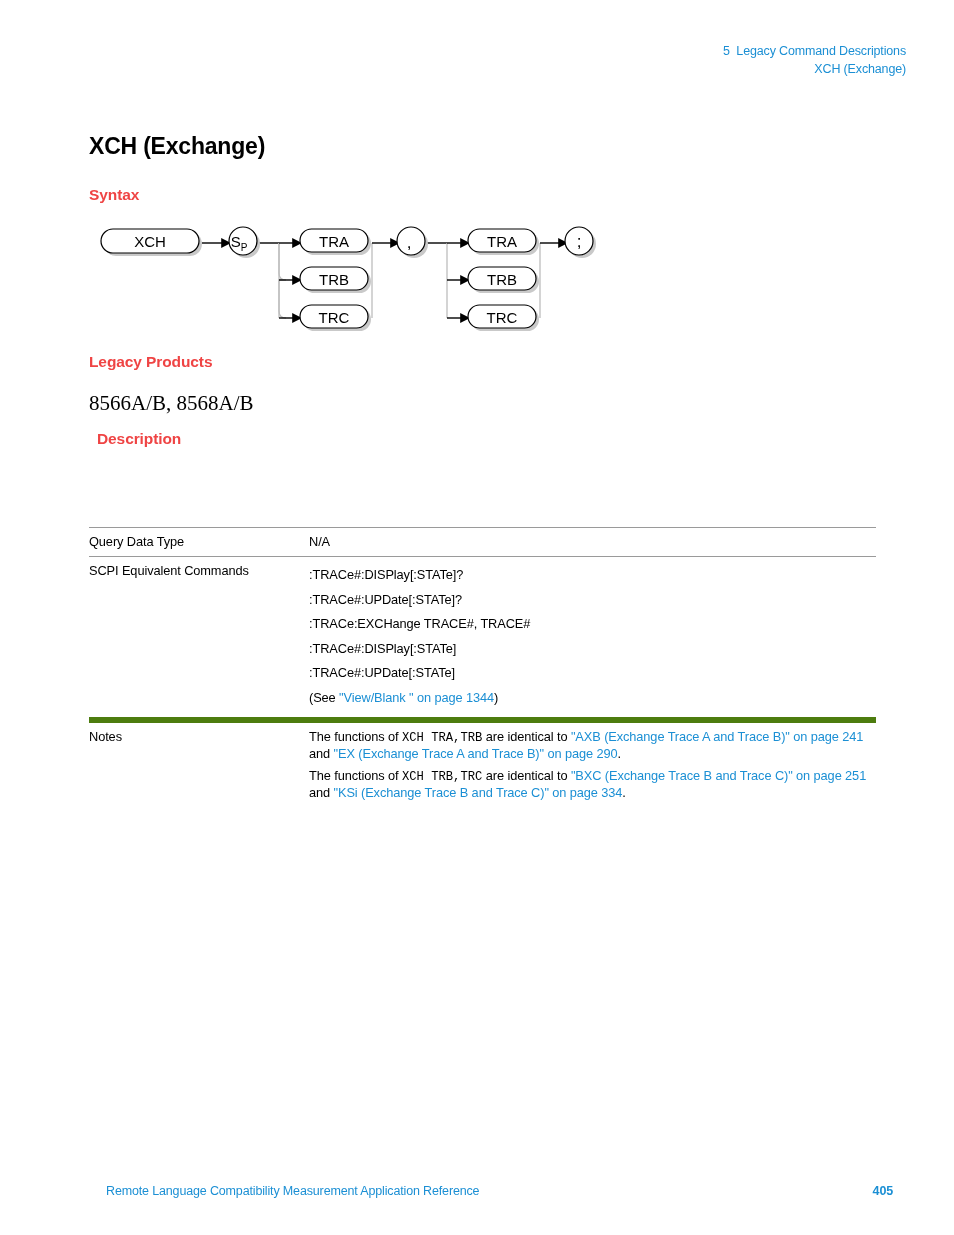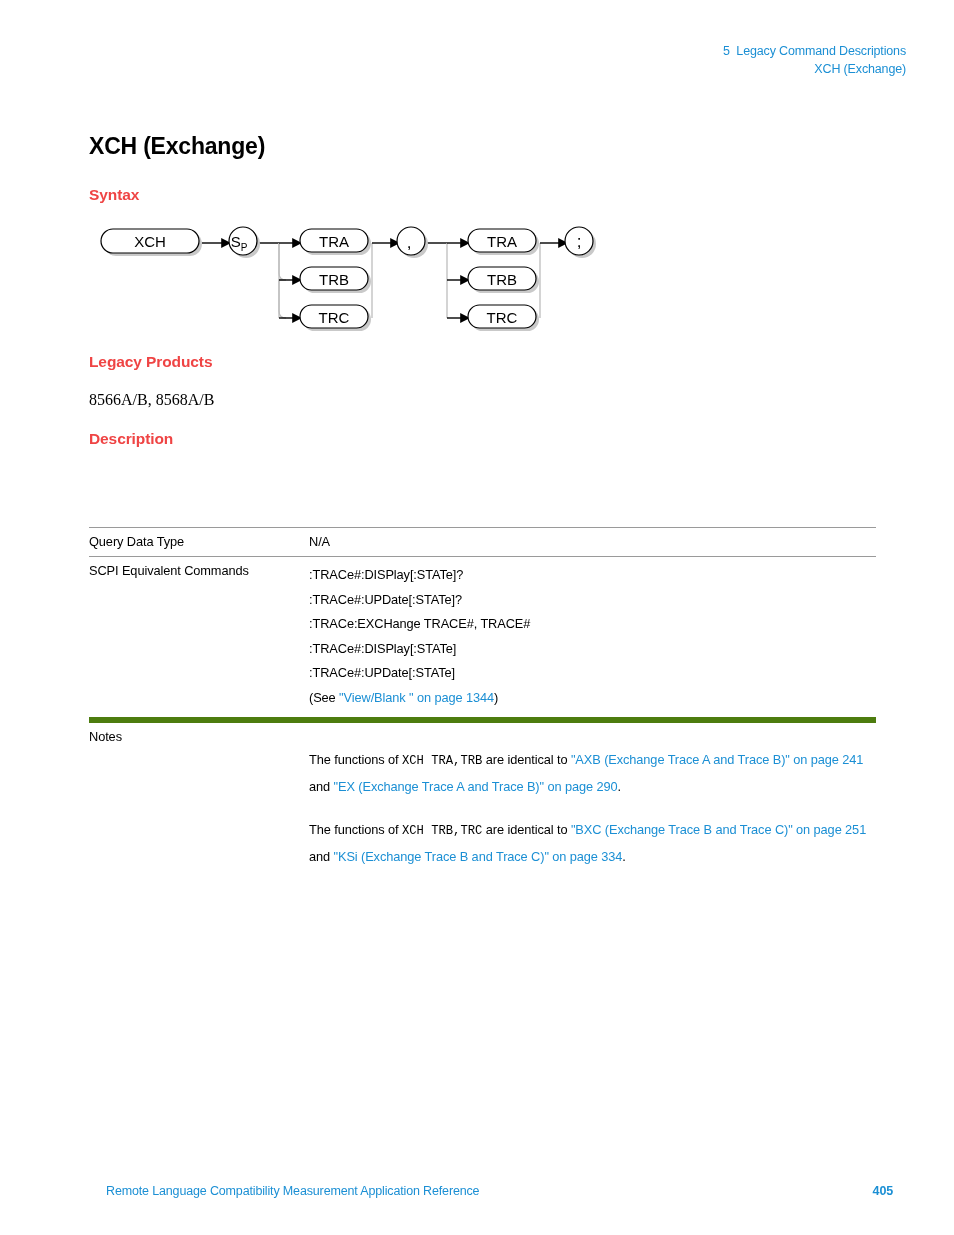--- a/index.html
+++ b/index.html
@@ -52,28 +52,28 @@
     position: absolute;
     left: 89px;
     font-family: "Liberation Sans", sans-serif;
     font-weight: bold;
     font-size: 15.5px;
     letter-spacing: -0.1px;
     color: #ef4444;
   }
   #h2-syntax { top: 186px; }
   #h2-legacy { top: 353px; }
-  #h2-desc   { top: 430px; }
+  #h2-desc   { top: 430px; margin-left: 8px; }
 
   
   .bodytext {
     position: absolute;
     left: 89px;
     font-family: "Liberation Serif", serif;
-    font-size: 16px;
+    font-size: 21px;
     color: #000;
     text-align: right;
   }
   #legacy-products { top: 391px; }
   #description-para {
     top: 468px;
     width: 748px;
     text-align: justify;
     line-height: 20px;
     font-size: 15.2px;
@@ -115,22 +115,22 @@
   }
   .spec-table td.value {
     padding-left: 2px;
   }
   .cmdline {
     display: block;
     line-height: 24.5px;
     white-space: pre;
   }
   .notes-para {
-    line-height: 25px;
-    margin: 18px 0 6px 0;
+    line-height: 16px;
+    margin: 0 0 6px 0;
   }
   .notes-para:last-child { margin-bottom: 0; }
   .mono {
     font-family: "Liberation Mono", monospace;
     font-size: 12.2px;
     letter-spacing: 0;
   }
   .link {
     color: #1b8fd4;
     text-decoration: none;

